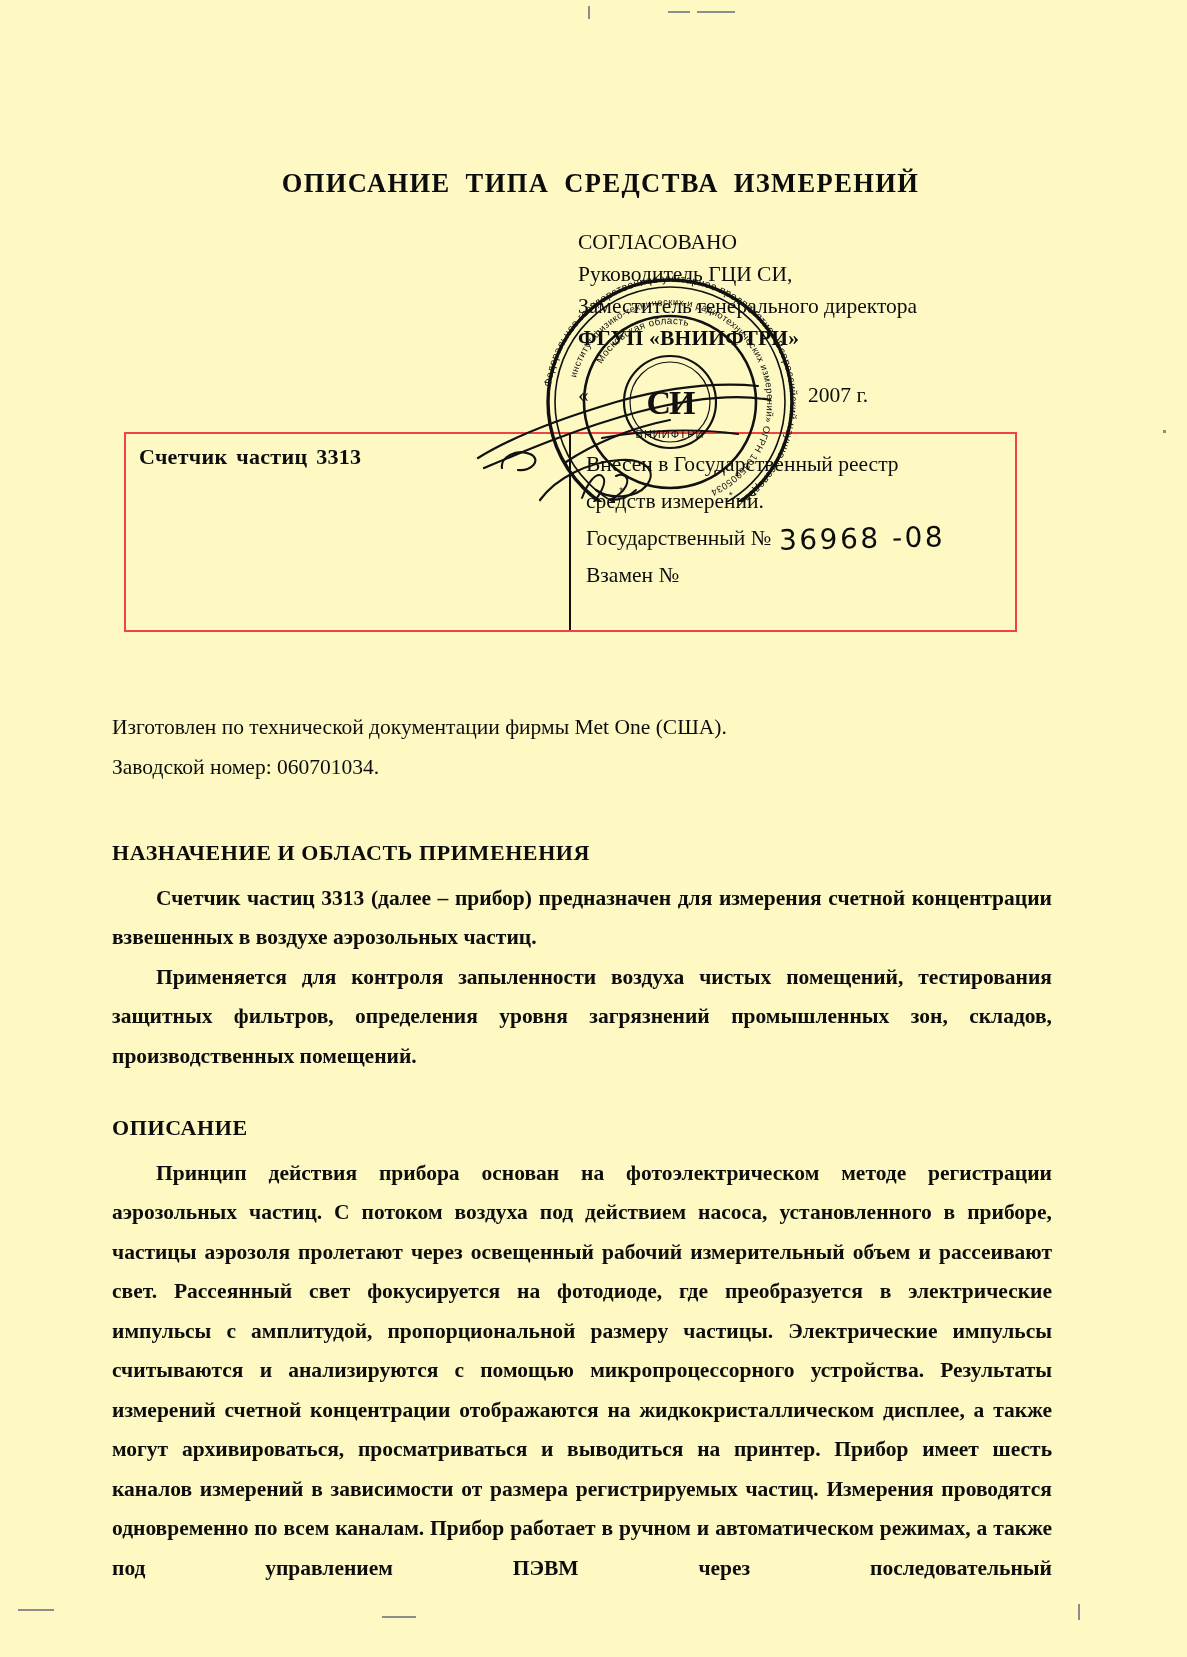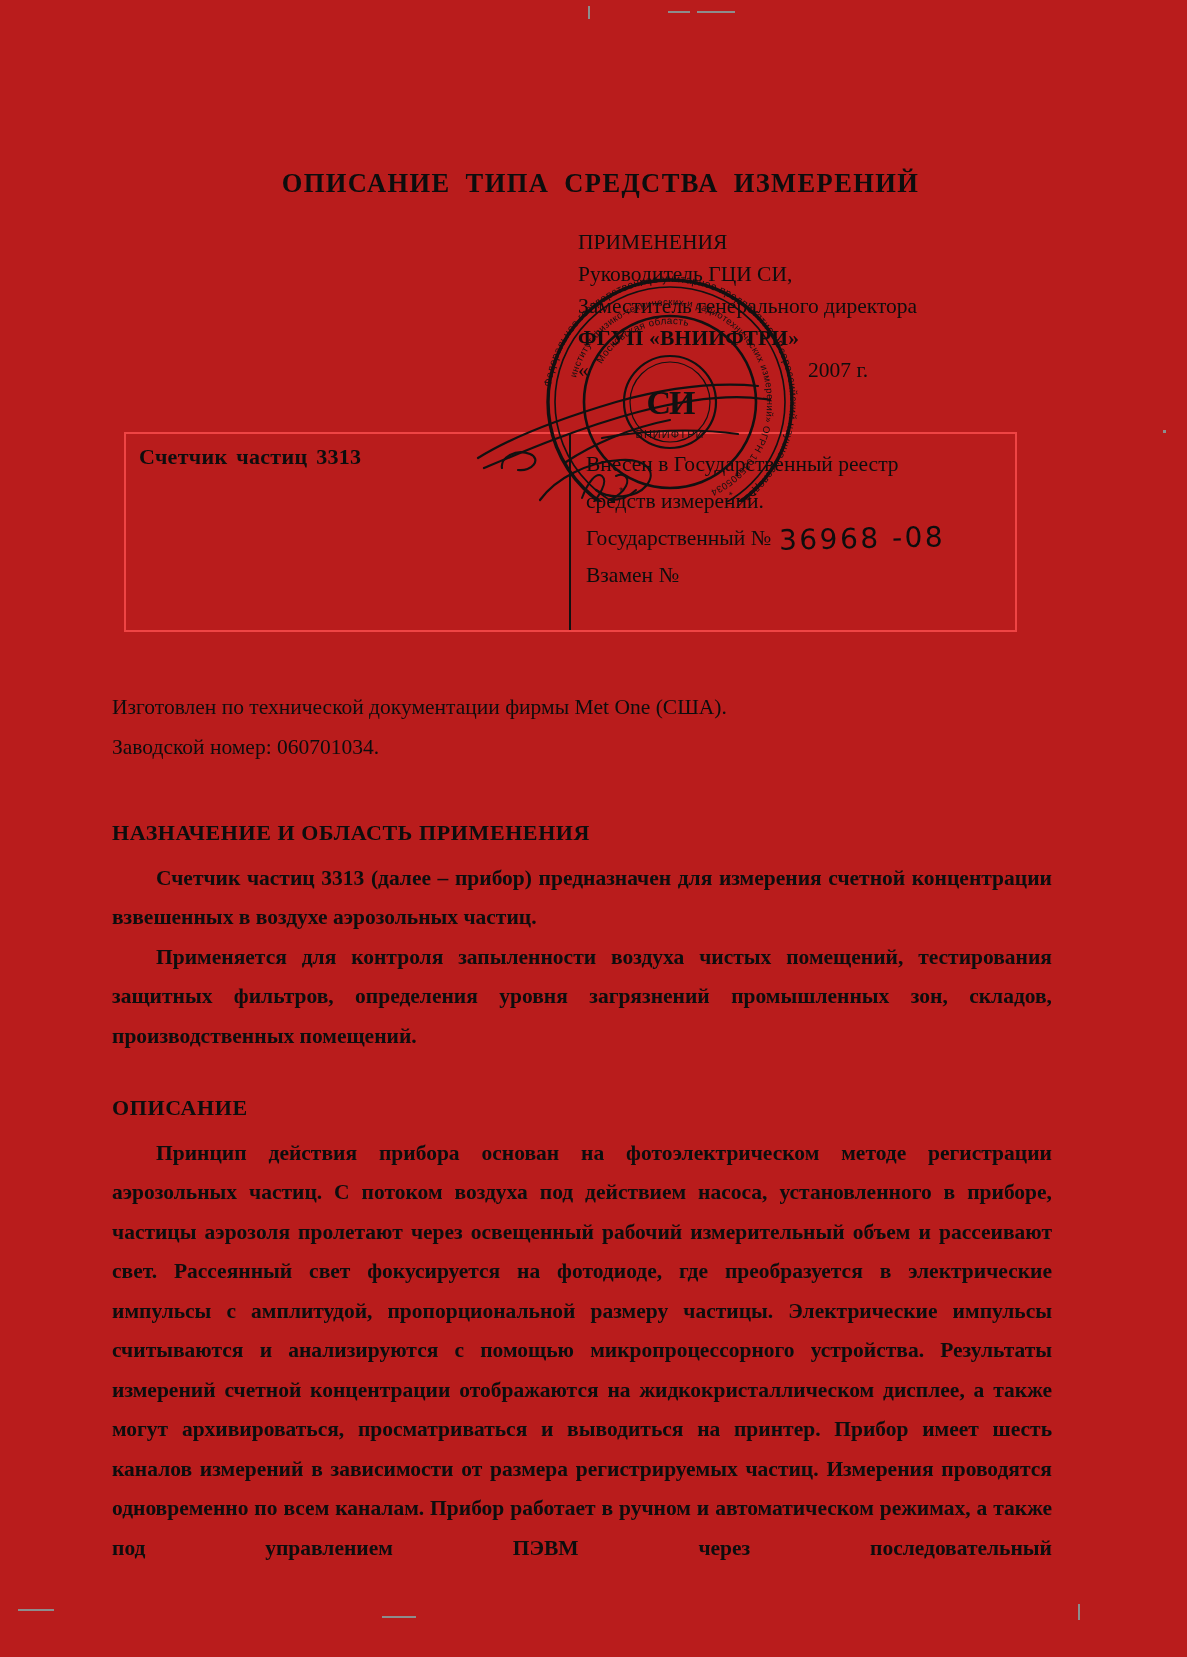--- a/index.html
+++ b/index.html
@@ -11,21 +11,21 @@
     width: 1187px;
     height: 1657px;
     position: relative;
     font-family: "Liberation Serif", "DejaVu Serif", serif;
     color: #0d0d0d;
     overflow: hidden;
   }
   .page {
     position: absolute;
     inset: 0;
-    background: #b91c1c;
+    background: #fef9c3;
   }
   
   .scan-mark {
     position: absolute;
     background: #8d8d8d;
   }
   .crop-top-1 { left: 588px; top: 6px; width: 2px; height: 13px; }
   .crop-top-2 { left: 668px; top: 11px; width: 22px; height: 2px; }
   .crop-top-3 { left: 697px; top: 11px; width: 38px; height: 2px; }
   .crop-bot-1 { left: 18px; top: 1609px; width: 36px; height: 2px; }
@@ -63,20 +63,21 @@
     height: 34px;
   }
   .appr-name {
     position: absolute;
     left: 170px;
     top: 0;
   }
   .appr-date {
     position: relative;
     height: 34px;
+    margin-top: 25px;
   }
   .appr-date .dq { position: absolute; left: 0; top: 0; }
   .appr-date .dy { position: absolute; left: 230px; top: 0; }
 
   
   .reg-box {
     position: absolute;
     left: 124px;
     top: 432px;
     width: 893px;
@@ -120,21 +121,21 @@
     transform: rotate(-1.2deg);
     display: inline-block;
     margin-left: 8px;
     vertical-align: -3px;
   }
 
   
   .body-text {
     position: absolute;
     left: 112px;
-    top: 688px;
+    top: 708px;
     width: 940px;
     font-size: 21.5px;
     line-height: 39.5px;
   }
   .line-plain { white-space: nowrap; }
   .section-head {
     text-align: left;
     font-weight: bold;
     font-size: 22px;
     letter-spacing: 0.6px;
@@ -176,21 +177,21 @@
   <div class="scan-mark crop-top-2"></div>
   <div class="scan-mark crop-top-3"></div>
   <div class="scan-mark crop-bot-1"></div>
   <div class="scan-mark crop-bot-2"></div>
   <div class="scan-mark crop-bot-3"></div>
   <div class="scan-mark crop-right"></div>
 
   <div class="doc-title">ОПИСАНИЕ ТИПА СРЕДСТВА ИЗМЕРЕНИЙ</div>
 
   <div class="approval">
-    <div>ПРИМЕНЕНИЯ</div>
+    <div>СОГЛАСОВАНО</div>
     <div>Руководитель ГЦИ СИ,</div>
     <div>Заместитель генерального директора</div>
     <div class="appr-org">ФГУП «ВНИИФТРИ»</div>
     <div class="appr-date">
       <span class="dq">«</span>
       <span class="dy">2007 г.</span>
     </div>
   </div>
 
   <div class="reg-box">

